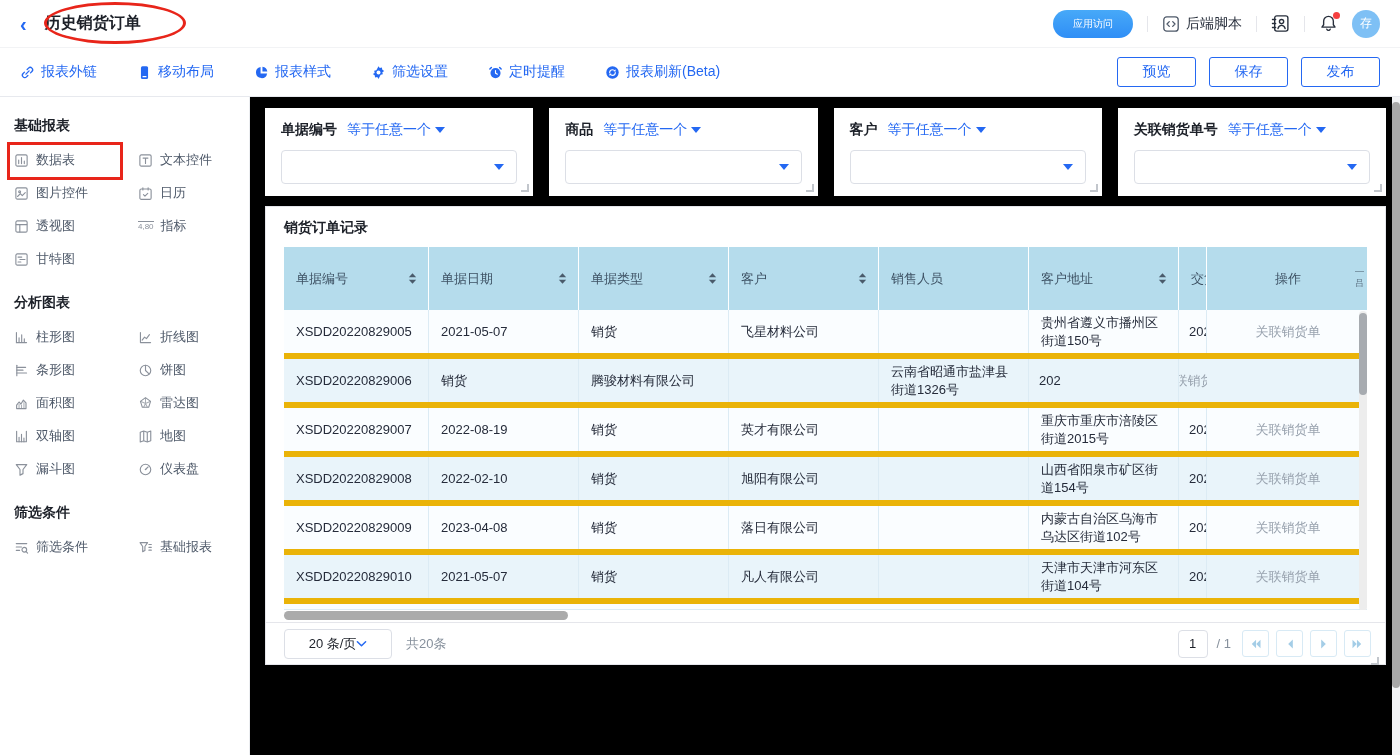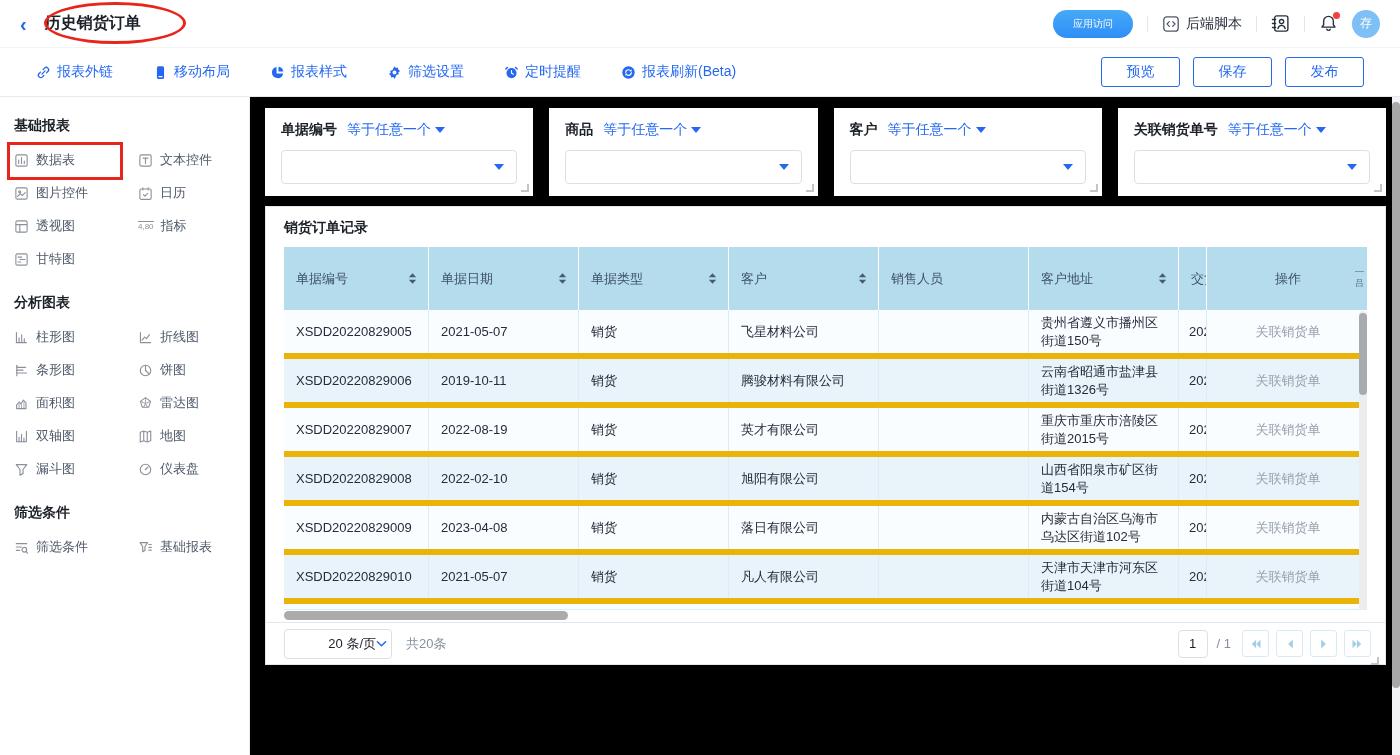--- a/index.html
+++ b/index.html
@@ -23,21 +23,21 @@
   .pill-btn { background:linear-gradient(180deg,#47a9f8,#2f8ef6); color:#fff; border:none;
               height:28px; padding:0 20px; border-radius:14px; font-size:10px; cursor:pointer; }
   .vsep { width:1px; height:16px; background:#e5e6eb; }
   .tb-icon-item { display:flex; align-items:center; gap:6px; color:#272e3b; font-size:14px; cursor:pointer; }
   .bell-wrap { position:relative; cursor:pointer; }
   .bell-dot { position:absolute; top:-2px; right:-2px; width:7px; height:7px; border-radius:50%; background:#f53f3f; }
   .avatar { width:28px; height:28px; border-radius:50%; background:#7ec0f5; color:#fff;
             display:flex; align-items:center; justify-content:center; font-size:12px; cursor:pointer; }
 
   
-  .toolbar { height:49px; display:flex; align-items:center; padding:0 36px;
+  .toolbar { height:49px; display:flex; align-items:center; padding:0 20px;
              border-bottom:1px solid #e7e9ee; background:#fff; }
   .toolbar-left { display:flex; align-items:center; gap:40px; }
   .tool-item { display:flex; align-items:center; gap:6px; color:#2468f2; font-size:14px; cursor:pointer; }
   .toolbar-right { margin-left:auto; display:flex; align-items:flex-start; gap:13px; }
   .ghost-btn { width:79px; height:30px; background:#fff; border:1px solid #2468f2; color:#2468f2;
                border-radius:3px; font-size:14px; cursor:pointer; font-family:inherit; }
 
   
   .layout { display:flex; height:658px; }
   .sidebar { width:250px; background:#fff; border-right:1px solid #ebedf0; padding:20px 0 0 14px; flex:none; }
@@ -89,21 +89,21 @@
   .row-sliver { height:6px; background:#fafdff; border-bottom:1px solid #dcebf4; }
   .col-tools { position:absolute; right:3px; top:50%; transform:translateY(-14px); color:#5e7384;
                font-size:9px; line-height:1.4; text-align:center; }
   .vscroll-track { position:absolute; right:0; top:64px; width:8px; height:300px; background:#ededed; border-radius:4px; }
   .vscroll-thumb { position:absolute; top:2px; left:0; width:8px; height:82px; background:#a7abb0; border-radius:4px; }
   .hscroll { height:12px; position:relative; margin:0 18px; }
   .hscroll-thumb { position:absolute; left:0; top:1px; width:284px; height:9px; background:#ababab; border-radius:5px; cursor:pointer; }
 
   .pagination { border-top:1px solid #e5e6eb; height:42px; display:flex; align-items:center; padding:0 14px 0 18px; }
   .page-size { width:108px; height:30px; border:1px solid #dcdfe6; border-radius:4px; display:flex;
-               align-items:center; justify-content:flex-end; padding:0 4px; cursor:pointer;
+               align-items:center; justify-content:center; padding:0 4px; cursor:pointer;
                font-size:13px; color:#1d2129; }
   .total-count { color:#86909c; font-size:13px; margin-left:14px; }
   .pg-right { margin-left:auto; display:flex; align-items:center; gap:7px; }
   .page-input { width:30px; height:28px; border:1px solid #dcdfe6; border-radius:4px; text-align:center;
                 font-size:13px; color:#1d2129; font-family:inherit; }
   .page-total { color:#86909c; font-size:13px; margin:0 4px 0 2px; }
   .nav-btn { width:27px; height:27px; border:1px solid #d8eaf5; background:#fff; border-radius:3px;
              display:flex; align-items:center; justify-content:center; cursor:pointer; }
 
   
@@ -523,21 +523,20 @@
           <div class="td">飞星材料公司</div>
           <div class="td"></div>
           <div class="td addr">贵州省遵义市播州区街道150号</div>
           <div class="td clip">202</div>
           <div class="td">
               <span class="action-link">关联销货单</span>
             </div>
         </div>
         <div class="tgrid trow even">
           <div class="td">XSDD20220829006</div>
-          <div class="td">2019-10-11</div>
           <div class="td">销货</div>
           <div class="td">腾骏材料有限公司</div>
           <div class="td"></div>
           <div class="td addr">云南省昭通市盐津县街道1326号</div>
           <div class="td clip">202</div>
           <div class="td">
               <span class="action-link">关联销货单</span>
             </div>
         </div>
         <div class="tgrid trow odd">

